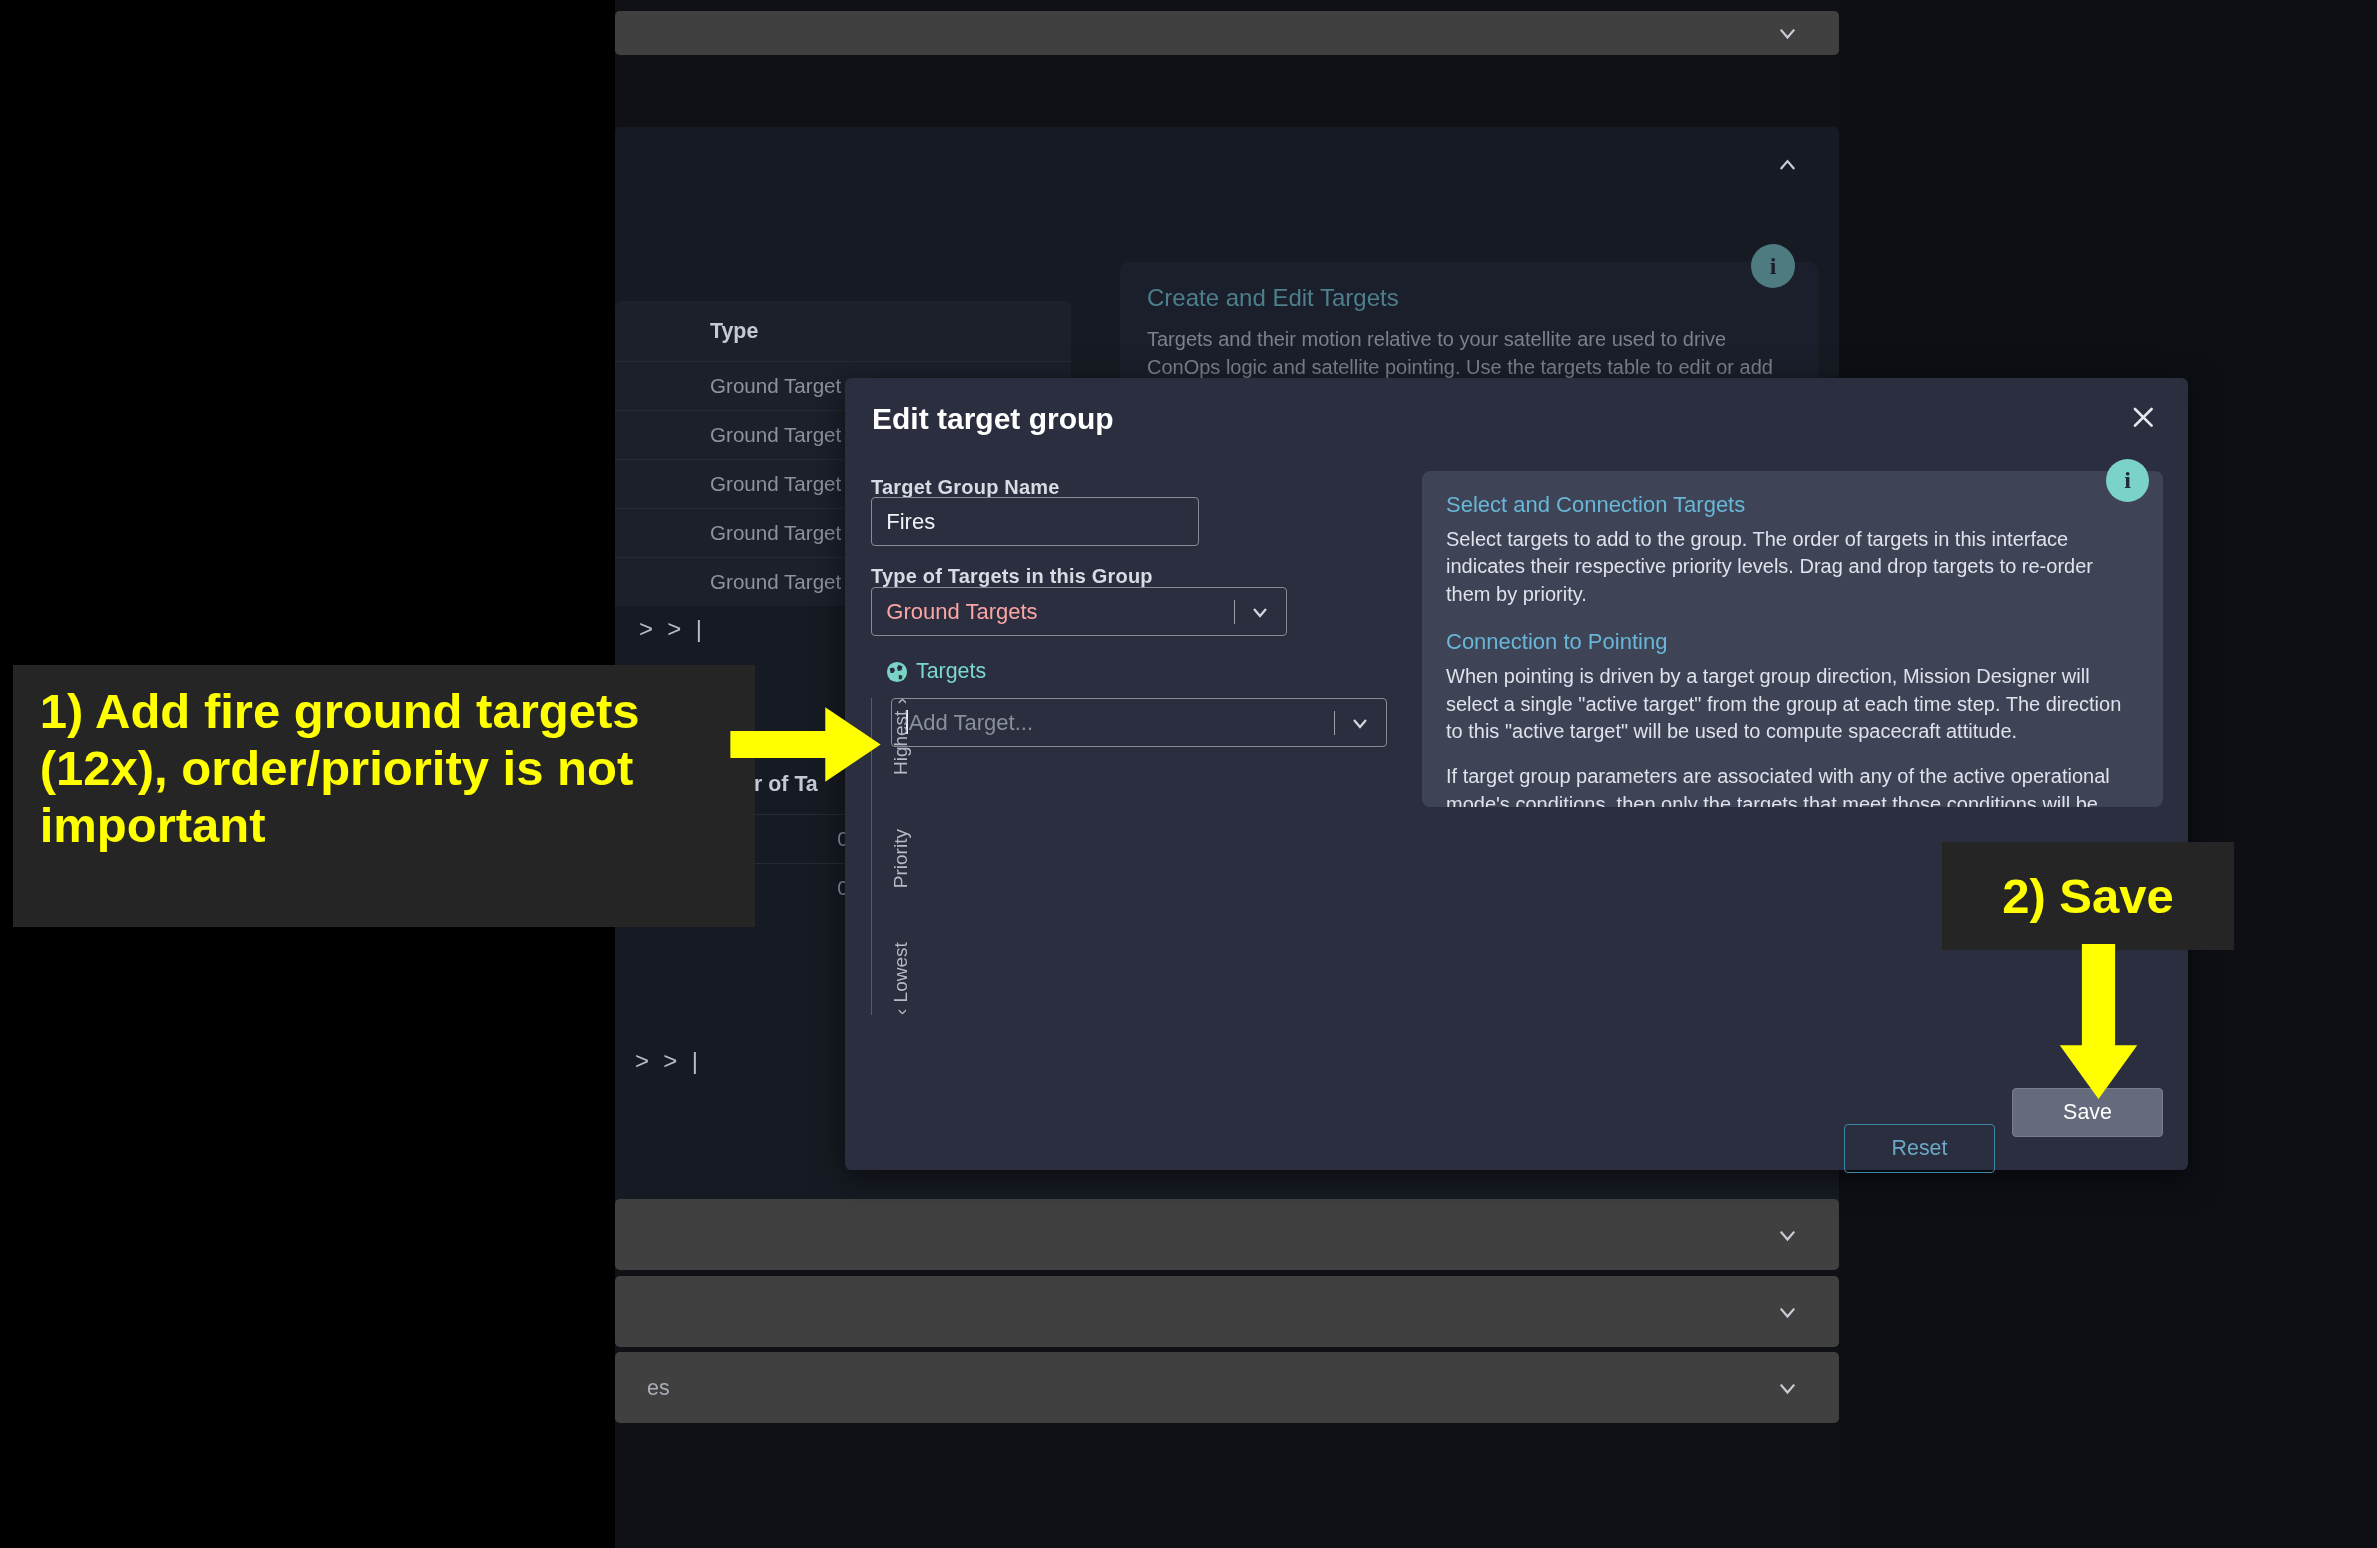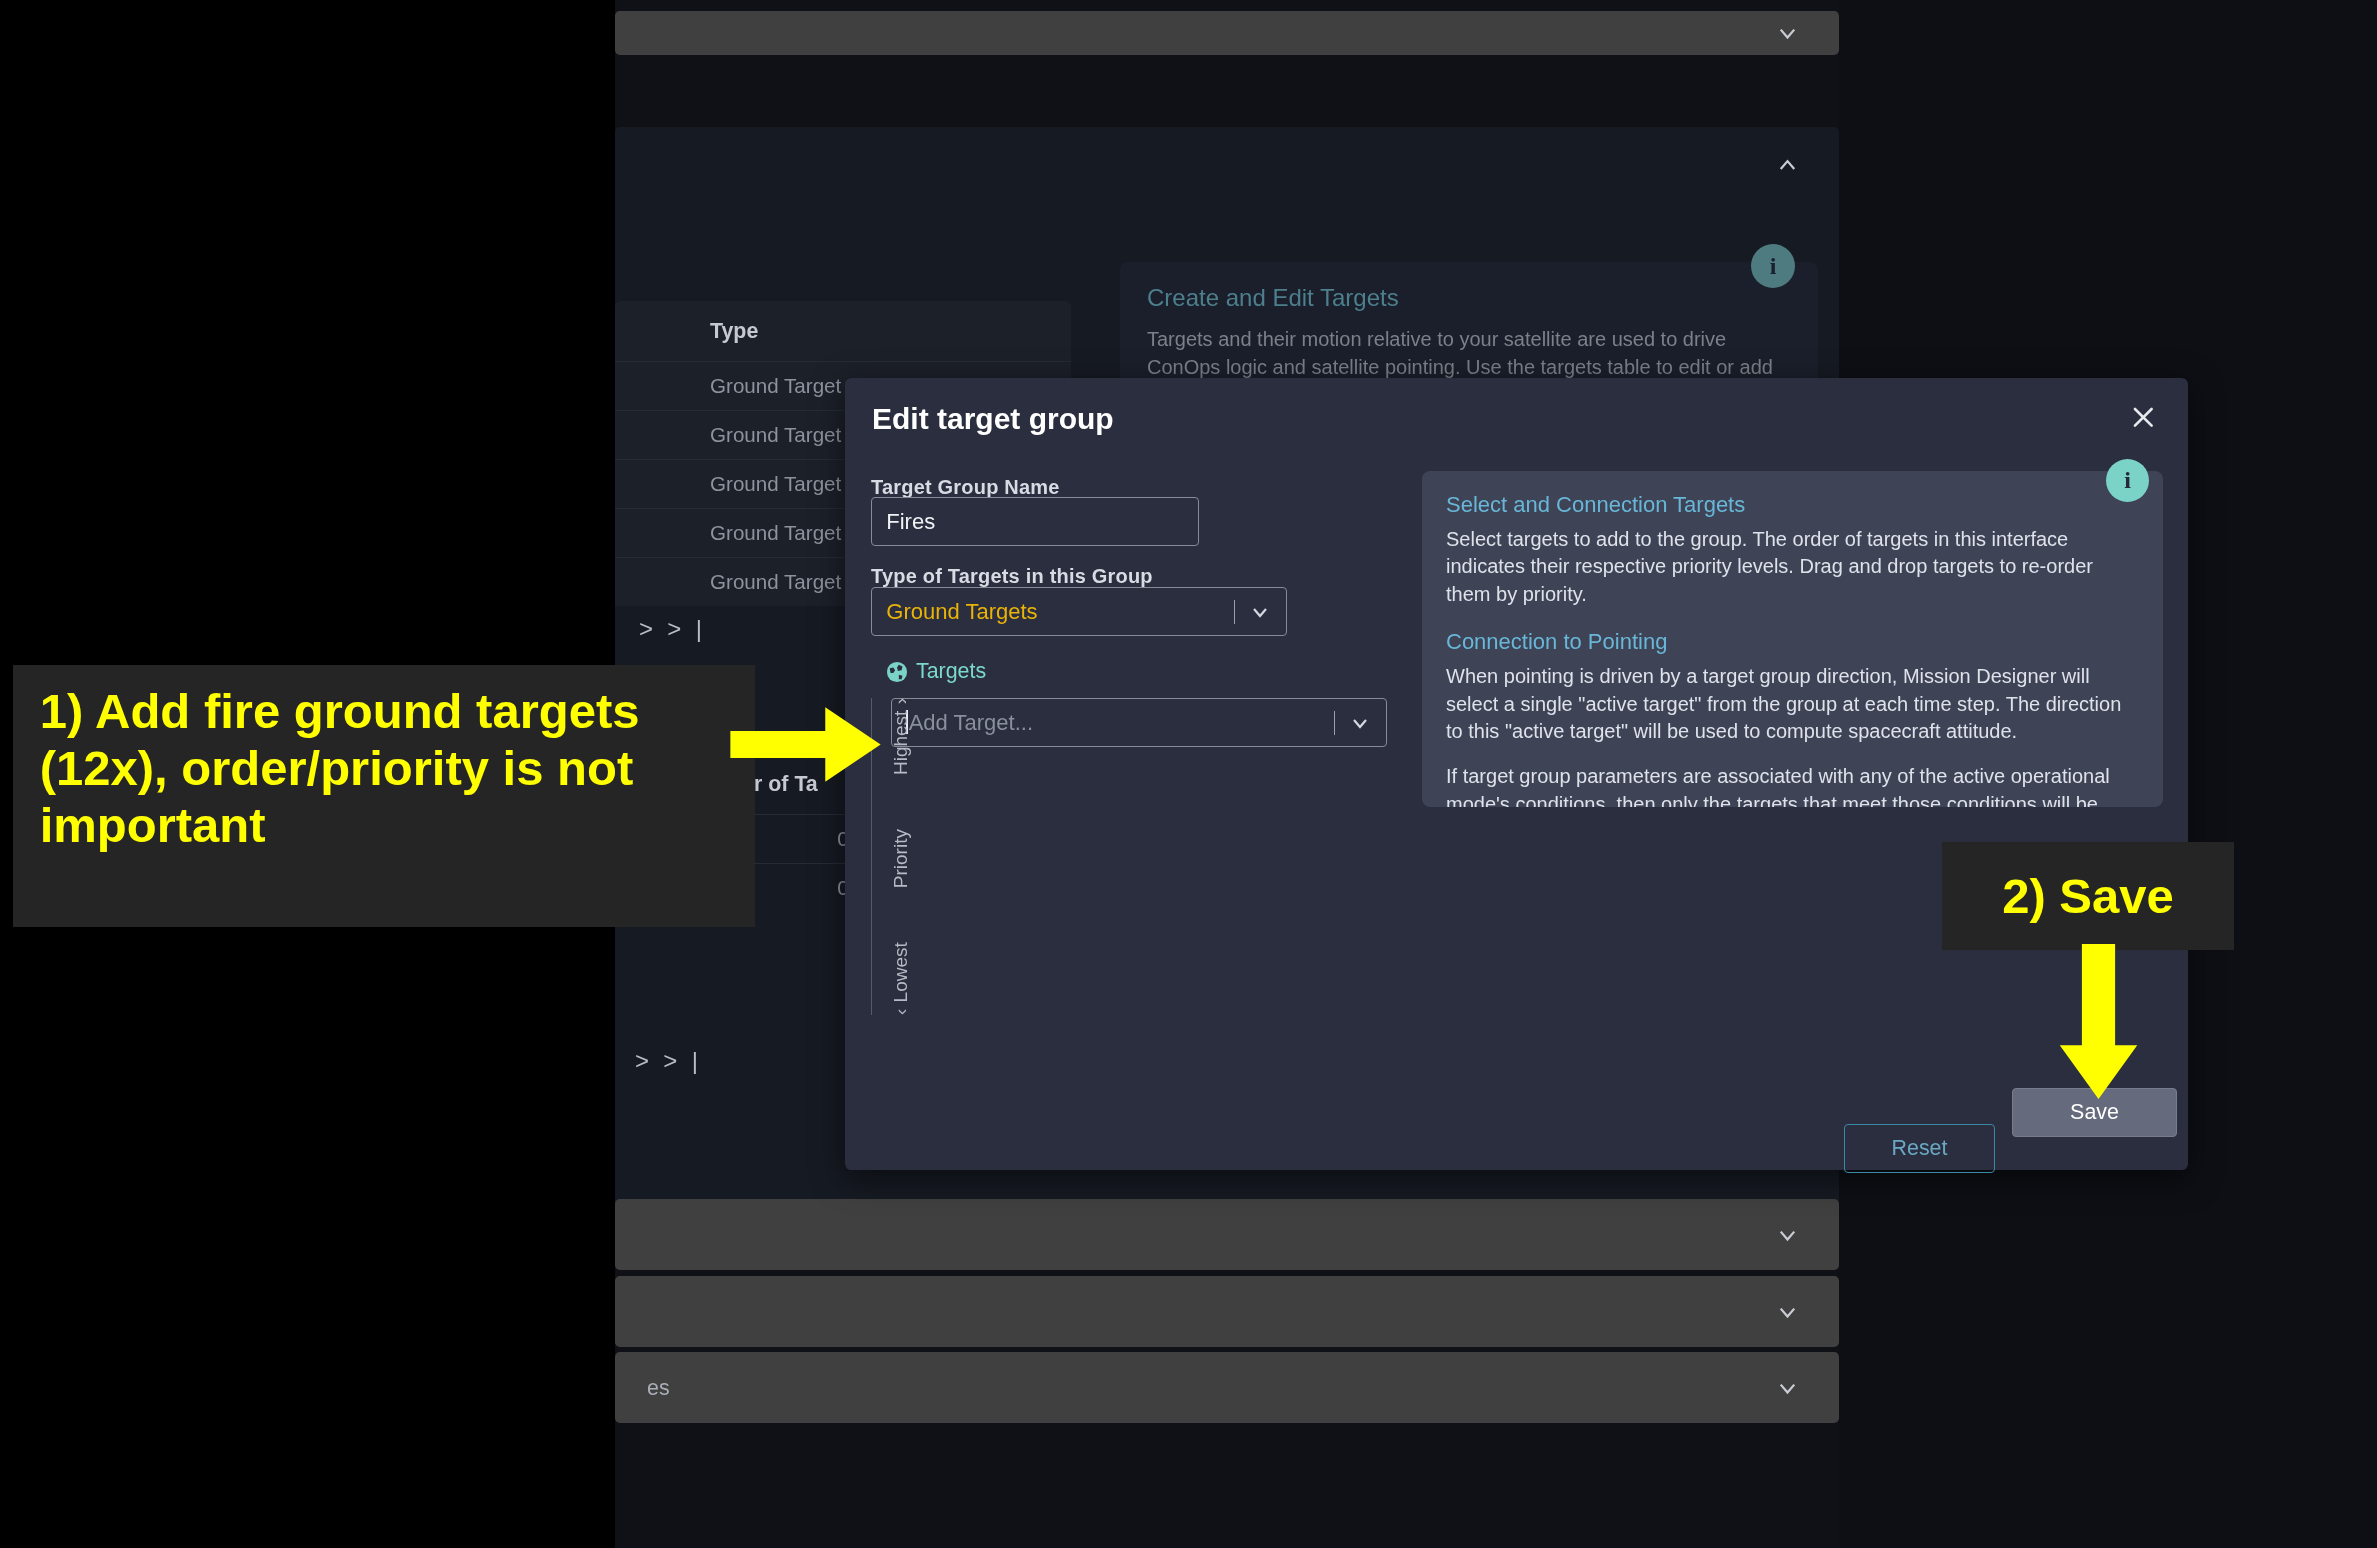--- a/index.html
+++ b/index.html
@@ -175,21 +175,21 @@
     font-size: 22px;
     font-family: "Liberation Sans", sans-serif;
     padding: 0 14.3px;
     display: flex;
     align-items: center;
   }
   .sel-input {
     justify-content: space-between;
   }
   .sel-input .val { color: #8a8f9c; }
-  .sel-input .val.placeholder { color: #eab308; }
+  .sel-input .val.placeholder { color: #fca5a5; }
   .sel-caret {
     display: flex; align-items: center; gap: 12.7px;
     color: #d4d7df;
   }
   .sel-caret .bar {
     width: 0.8px; height: 24px; background: #9aa0ac; display:block;
   }
   .caret-input-text { color: #8a8f9c; }
   .caret-input-text .cursor {
     display: inline-block;
@@ -286,21 +286,21 @@
   .btn-reset {
     left: 1844px; top: 1088px;
     width: 151px;
     background: transparent;
     border: 0.8px solid #3c87a6;
     color: #6aa8c4;
     margin-top: 36px;
   }
   .btn-save {
     left: 2012px; top: 1088px;
-    width: 165px;
+    width: 151px;
     background: #656a7c;
     border: 0.8px solid #787d8e;
     color: #ffffff;
   }
 
   
   .anno-box {
     position: absolute;
     background: #252525;
     color: #ffff00;

